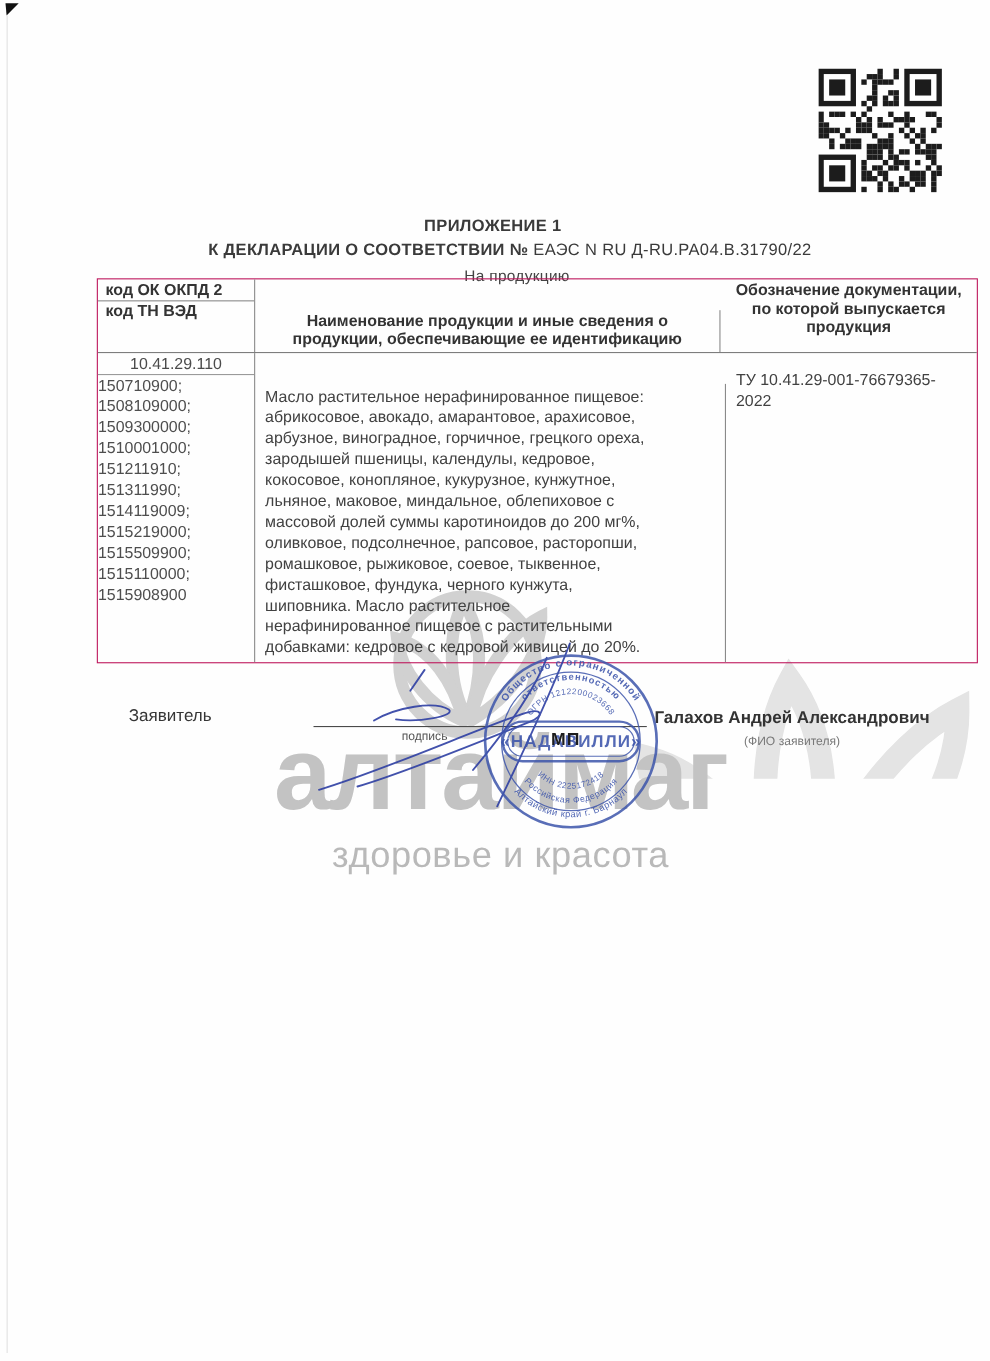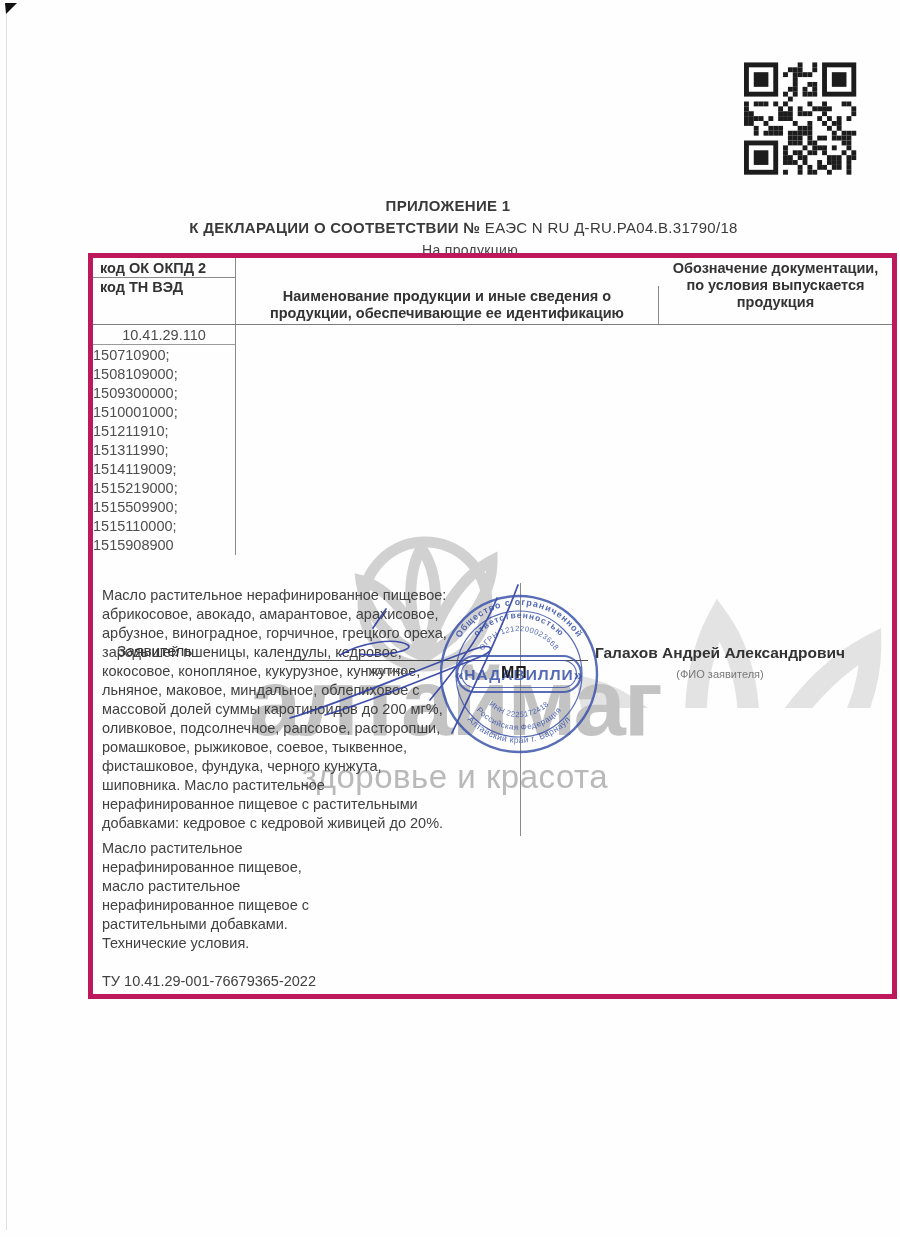--- a/index.html
+++ b/index.html
@@ -13,31 +13,31 @@
   .qr{position:absolute;left:744px;top:62px;}
 
   .title-block{position:absolute;left:0;top:196px;width:896px;text-align:center;line-height:20px;letter-spacing:.3px;}
   .t1{font-weight:bold;font-size:15px;color:#3a3a3a;}
   .t2{font-size:15px;color:#3a3a3a;margin-top:2px;}
   .t2 .lbl{font-weight:bold;margin-left:31px;}
   .t3{font-size:14px;margin-top:2px;color:#434343;margin-left:44px;}
 
   .doc-table{
     position:absolute;left:88px;top:253px;width:799px;
-    border:5px solid #be185d;background:transparent;font-size:14.5px;z-index:2;
+    border:1px solid #be185d;background:transparent;font-size:14.5px;z-index:2;
   }
   .trow{display:flex;}
   .c1{width:142px;flex:none;border-right:1px solid #8a8a8a;}
   .c2{width:410px;flex:none;border-right:1px solid #8a8a8a;margin-top:28px;}
   .c3{flex:1;}
   .thead{border-bottom:1px solid #7d7d7d;min-height:54px;}
   .thead .hc{font-weight:bold;text-align:center;padding:2px 6px;line-height:17px;color:#333;}
   .c1h1{font-weight:bold;text-align:left;padding:2px 6px 1px 7px;border-bottom:1px solid #8a8a8a;color:#333;}
   .c1h2{font-weight:bold;text-align:left;padding:1px 6px 2px 7px;color:#333;}
-  .tbody{min-height:249px;flex-direction:column;}
+  .tbody{min-height:249px;}
   .okpd{text-align:center;padding:2px 0 1px 0;border-bottom:1px solid #9a9a9a;color:#4b4b4b;}
   .codes{text-align:left;padding-top:1px;line-height:19px;color:#4e4e4e;white-space:pre-line;}
   .cellp{padding:3px 8px 3px 9px;line-height:19px;white-space:pre-line;color:#414141;}
   .tu{padding:16px 8px 3px 9px;line-height:19px;color:#414141;}
 
   .wm-emblem{position:absolute;left:333px;top:506px;z-index:1;}
   .wm-emblem2{position:absolute;left:520px;top:528px;width:380px;height:180px;overflow:hidden;z-index:1;}
   .wm-brand{
     position:absolute;left:0;top:656px;width:910px;text-align:center;z-index:1;
     font-size:94px;font-weight:bold;color:#c3c3c3;letter-spacing:-2px;line-height:94px;
@@ -236,33 +236,33 @@
       <rect x="18" y="2" width="3" height="3" fill="#1c1c1c"></rect>
       <rect x="0" y="16" width="7" height="7" fill="#1c1c1c"></rect>
       <rect x="1" y="17" width="5" height="5" fill="#fff"></rect>
       <rect x="2" y="18" width="3" height="3" fill="#1c1c1c"></rect>
     </svg>
 
   <div class="title-block">
     <div class="t1">ПРИЛОЖЕНИЕ 1</div>
     <div class="t2">
       <span class="lbl">К ДЕКЛАРАЦИИ О СООТВЕТСТВИИ №</span>
-      <span>ЕАЭС N RU Д-RU.РА04.В.31790/18</span>
+      <span>ЕАЭС N RU Д-RU.РА04.В.31790/22</span>
     </div>
     <div class="t3">На продукцию</div>
   </div>
 
   <div class="doc-table">
     <div class="trow thead">
       <div class="c1">
         <div class="c1h1">код ОК ОКПД 2</div>
         <div class="c1h2">код ТН ВЭД</div>
       </div>
       <div class="c2 hc">Наименование продукции и иные сведения о продукции, обеспечивающие ее идентификацию</div>
-      <div class="c3 hc">Обозначение документации, по условия выпускается продукция</div>
+      <div class="c3 hc">Обозначение документации, по которой выпускается продукция</div>
     </div>
     <div class="trow tbody">
       <div class="c1">
         <div class="okpd">10.41.29.110</div>
         <div class="codes">150710900;
 1508109000;
 1509300000;
 1510001000;
 151211910;
 151311990;
@@ -279,26 +279,20 @@
 кокосовое, конопляное, кукурузное, кунжутное,
 льняное, маковое, миндальное, облепиховое с
 массовой долей суммы каротиноидов до 200 мг%,
 оливковое,  подсолнечное, рапсовое, расторопши,
 ромашковое, рыжиковое, соевое, тыквенное,
 фисташковое, фундука,  черного кунжута,
 шиповника. Масло растительное
 нерафинированное пищевое с растительными
 добавками: кедровое с кедровой живицей до 20%.</div>
       <div class="c3">
-        <div class="cellp">Масло растительное
-нерафинированное пищевое,
-масло растительное
-нерафинированное пищевое с
-растительными добавками.
-Технические условия.</div>
         <div class="tu">ТУ 10.41.29-001-76679365-2022</div>
       </div>
     </div>
   </div>
 
   <svg class="wm-emblem" width="200" height="170" viewBox="0 0 200 170" opacity="0.8">
     <g fill="none" stroke="#c6c6c6" stroke-width="11" stroke-linecap="round">
       <circle cx="92" cy="98" r="62"></circle>
       <g transform="translate(92,154)">
         <path d="M 0,-6 C -16,-40 -14,-86 2,-112 C 20,-84 16,-40 0,-6" transform="rotate(-3)"></path>

